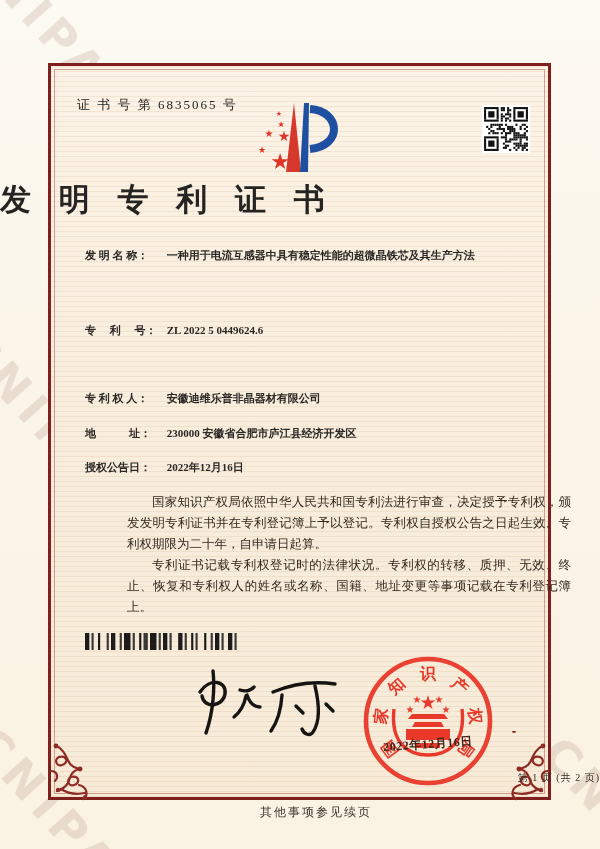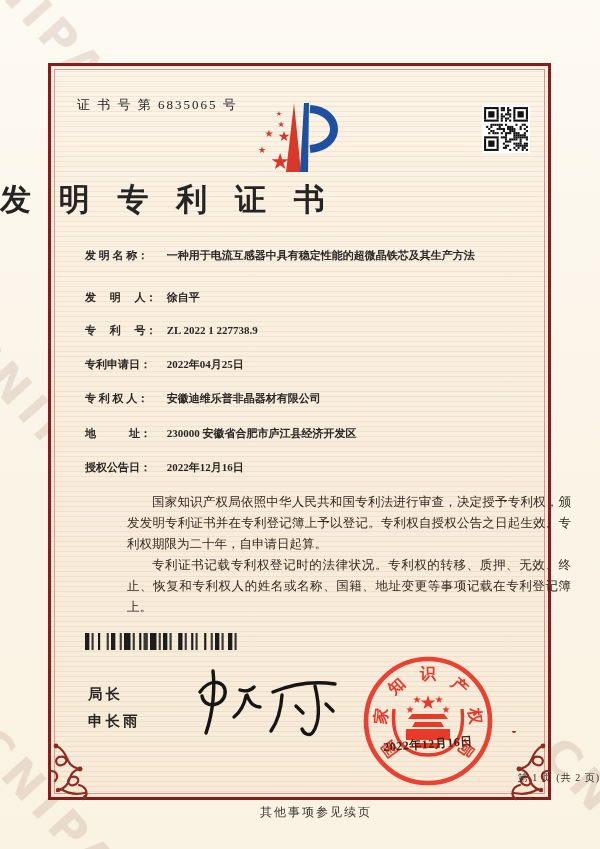--- a/index.html
+++ b/index.html
@@ -265,31 +265,23 @@
       <rect x="38.857142857142854" y="42.95238095238095" width="2.0476190476190474" height="2.0476190476190474" fill="#111"></rect>
       <rect x="42.95238095238095" y="42.95238095238095" width="2.0476190476190474" height="2.0476190476190474" fill="#111"></rect>
     </svg>
 
   <div class="title">发 明 专 利 证 书</div>
 
   <div class="field-row" style="top:248px">
     <span class="flabel">发 明 名 称：</span>
     <span class="fvalue">一种用于电流互感器中具有稳定性能的超微晶铁芯及其生产方法</span>
   </div>
-  <div class="field-row" style="top:290px">
-    <span class="flabel">发　 明　 人：</span>
-    <span class="fvalue">徐自平</span>
-  </div>
   <div class="field-row" style="top:323px">
     <span class="flabel">专　 利　 号：</span>
-    <span class="fvalue">ZL 2022 1 227738.9</span>
-  </div>
-  <div class="field-row" style="top:357px">
-    <span class="flabel">专利申请日：</span>
-    <span class="fvalue">2022年04月25日</span>
+    <span class="fvalue">ZL 2022 5 0449624.6</span>
   </div>
   <div class="field-row" style="top:391px">
     <span class="flabel">专 利 权 人：</span>
     <span class="fvalue">安徽迪维乐普非晶器材有限公司</span>
   </div>
   <div class="field-row" style="top:426px">
     <span class="flabel">地　　　址：</span>
     <span class="fvalue">230000 安徽省合肥市庐江县经济开发区</span>
   </div>
   <div class="field-row" style="top:460px">
@@ -322,24 +314,20 @@
       <rect x="106.16666666666667" y="0" width="2.1666666666666665" height="17" fill="#1d1c1a"></rect>
       <rect x="110.50000000000001" y="0" width="2.1666666666666665" height="17" fill="#3a3836"></rect>
       <rect x="119.16666666666669" y="0" width="2.1666666666666665" height="17" fill="#1d1c1a"></rect>
       <rect x="125.66666666666669" y="0" width="2.1666666666666665" height="17" fill="#3a3836"></rect>
       <rect x="130.00000000000003" y="0" width="4.333333333333333" height="17" fill="#1d1c1a"></rect>
       <rect x="136.50000000000003" y="0" width="2.1666666666666665" height="17" fill="#3a3836"></rect>
       <rect x="143.00000000000003" y="0" width="4.333333333333333" height="17" fill="#1d1c1a"></rect>
       <rect x="149.50000000000003" y="0" width="2.1666666666666665" height="17" fill="#3a3836"></rect>
     </svg>
 
-  <div class="signer">
-    <div>局长</div>
-    <div>申长雨</div>
-  </div>
 
   <svg class="signature" viewBox="0 0 170 82">
     <g stroke="#171513" stroke-width="3.4" fill="none" stroke-linecap="round" stroke-linejoin="round">
       <path d="M20,30 c10,-15 27,-11 25,2 c-2,13 -21,15 -23,2"></path>
       <path d="M33,9 c2,18 0,42 -7,62"></path>
       <path d="M60,28 c6,2 10,1 14,-3"></path>
       <path d="M66,34 c-2,10 -7,17 -12,21"></path>
       <path d="M67,33 c3,9 8,12 13,12"></path>
       <path d="M93,30 c22,-9 42,-11 62,-8"></path>
       <path d="M102,33 c-1,16 -4,26 -11,36"></path>

